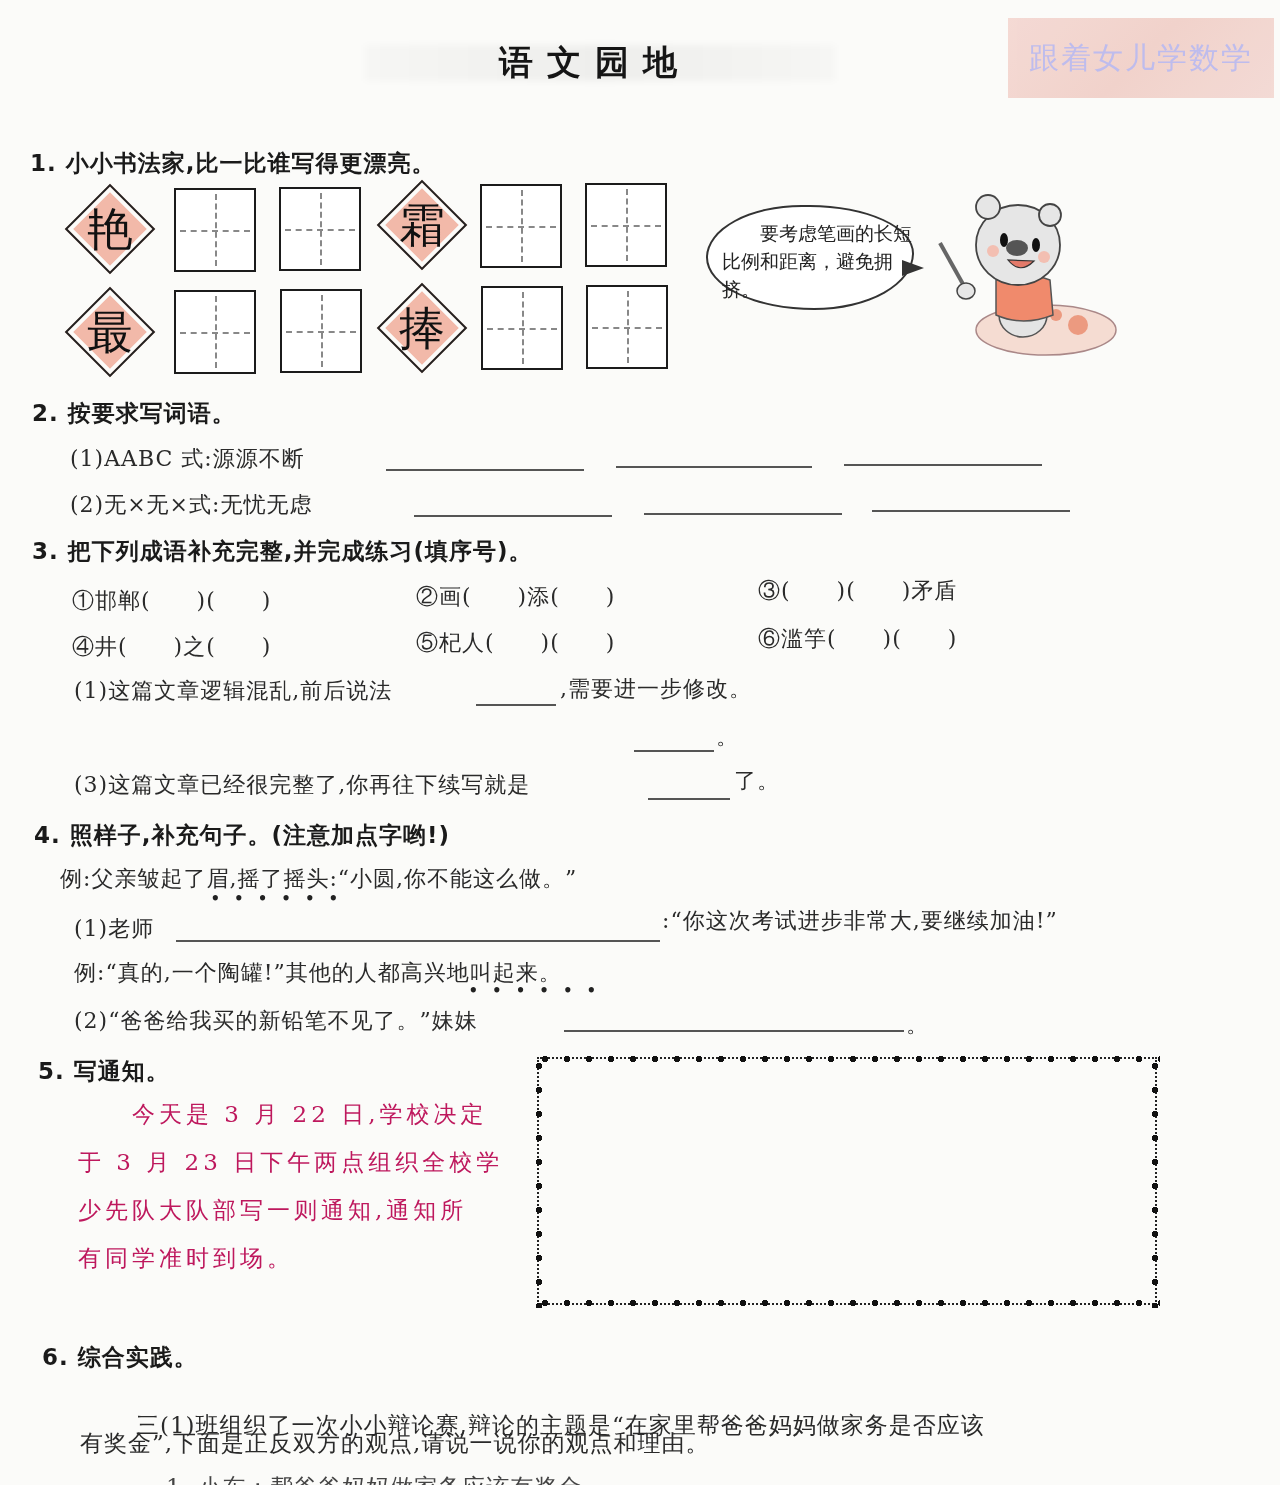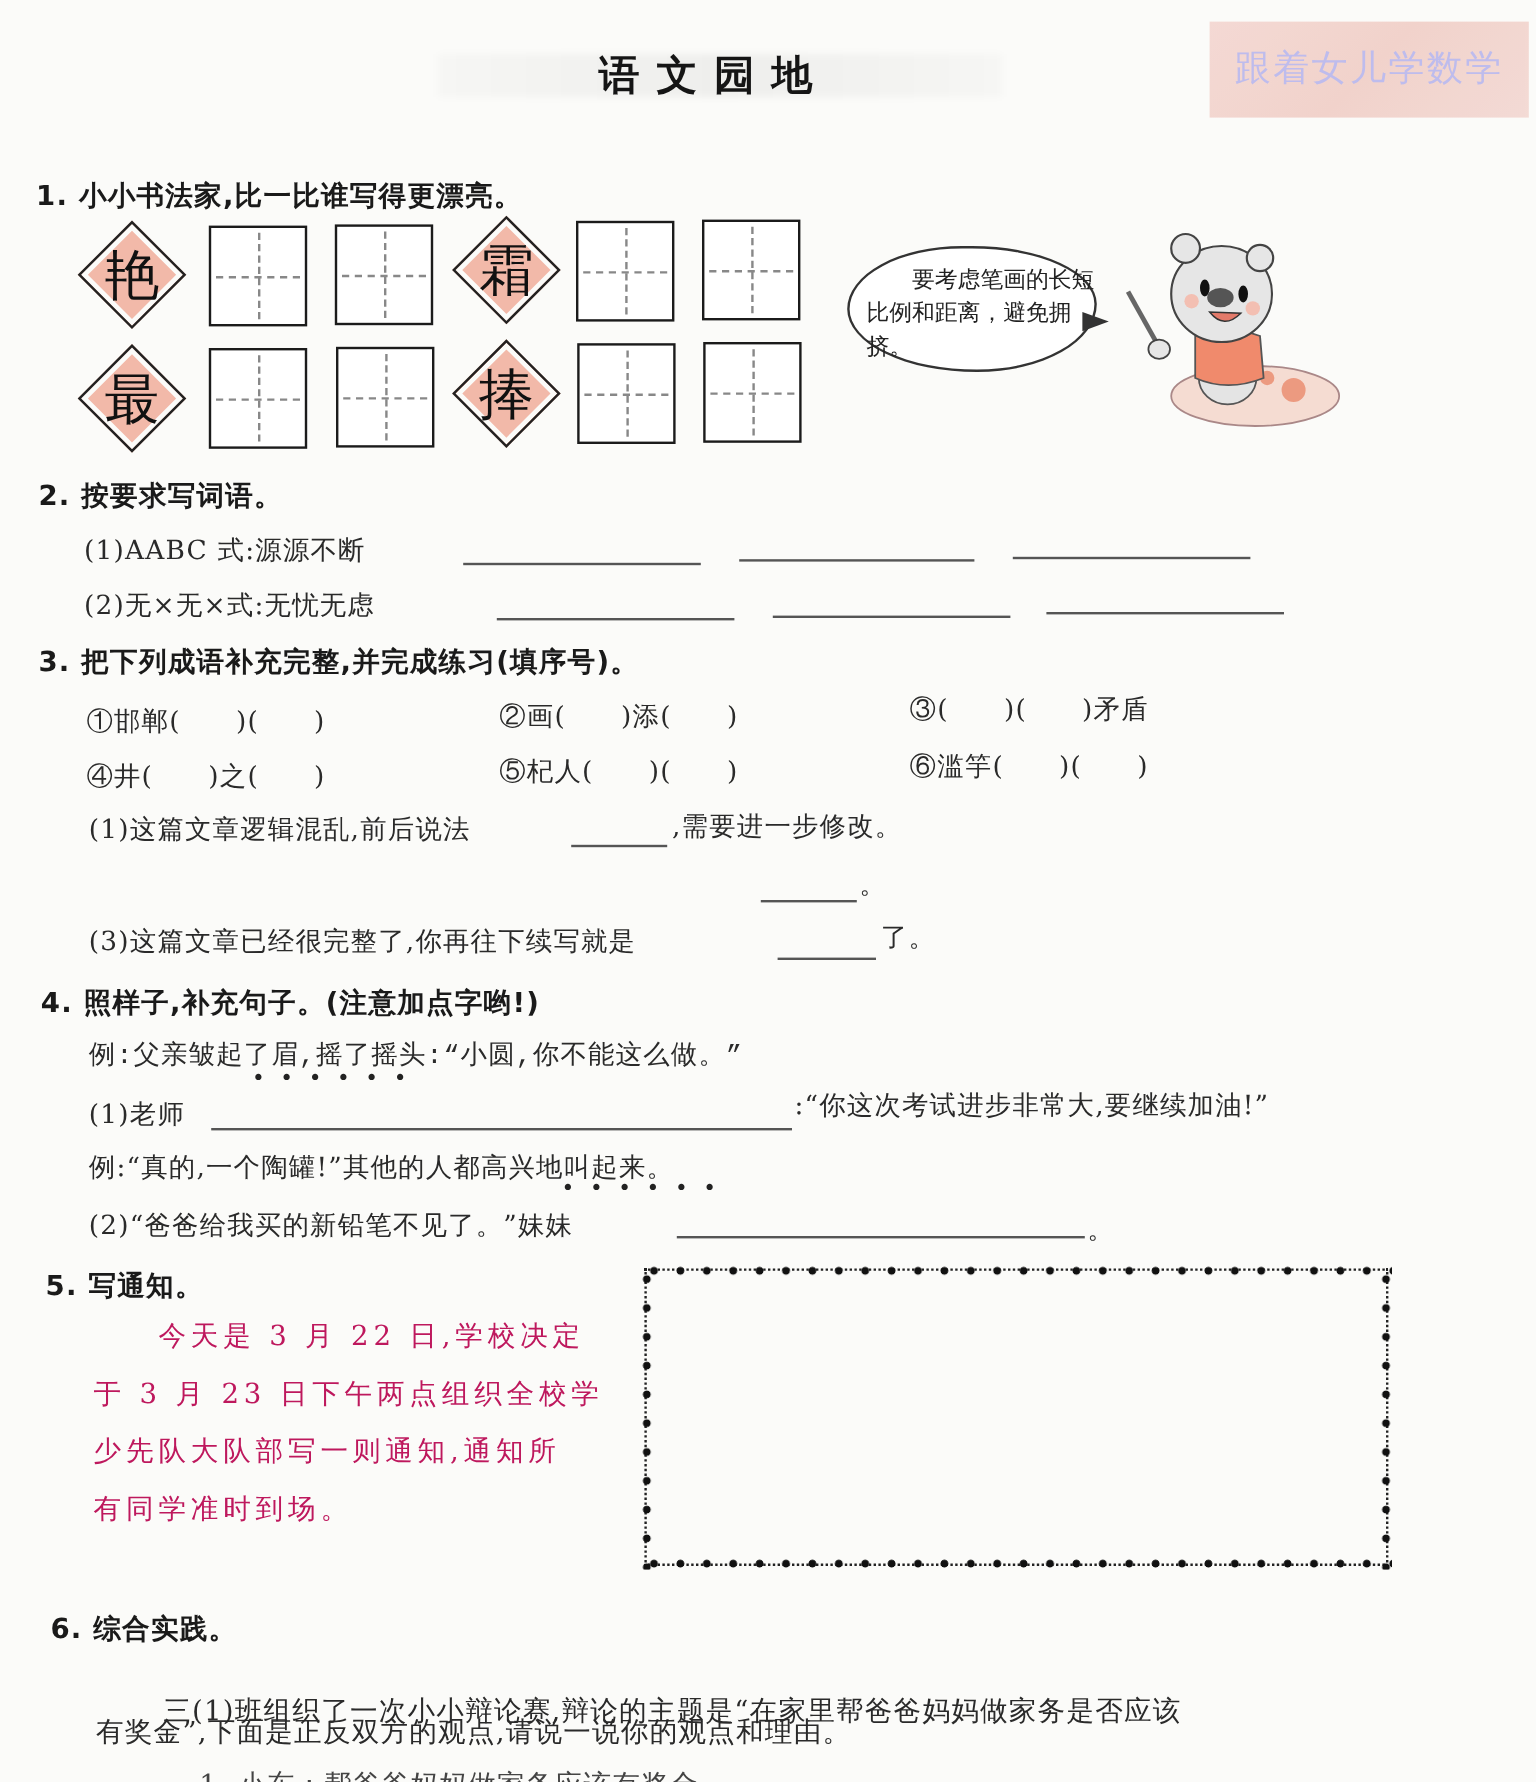--- a/index.html
+++ b/index.html
@@ -199,21 +199,21 @@
   <div class="abs body" style="left:560px; top:674px;">,需要进一步修改。</div>
 
   <div class="blank" style="left:634px; top:750px; width:80px;"></div>
   <div class="abs body" style="left:716px; top:722px;">。</div>
 
   <div class="abs body" style="left:74px; top:770px;">(3)这篇文章已经很完整了,你再往下续写就是</div>
   <div class="blank" style="left:648px; top:798px; width:82px;"></div>
   <div class="abs body" style="left:734px; top:766px;">了。</div>
 
   <div class="abs qhead" style="left:34px; top:820px;">4. 照样子,补充句子。(注意加点字哟!)</div>
-  <div class="abs body" style="left:74px; top:864px;font-family:Liberation Mono, monospace;">例:父亲皱起了眉,摇了摇头:“小圆,你不能这么做。”</div>
+  <div class="abs body" style="left:60px; top:864px;">例:父亲皱起了眉,摇了摇头:“小圆,你不能这么做。”</div>
   <div class="dots-under" style="left:210px; top:888px;">••••••</div>
 
   <div class="abs body" style="left:74px; top:914px;">(1)老师</div>
   <div class="blank" style="left:176px; top:940px; width:484px;"></div>
   <div class="abs body" style="left:662px; top:906px;">:“你这次考试进步非常大,要继续加油!”</div>
 
   <div class="abs body" style="left:74px; top:958px;">例:“真的,一个陶罐!”其他的人都高兴地叫起来。</div>
   <div class="dots-under" style="left:468px; top:980px;">••••••</div>
 
   <div class="abs body" style="left:74px; top:1006px;">(2)“爸爸给我买的新铅笔不见了。”妹妹</div>

